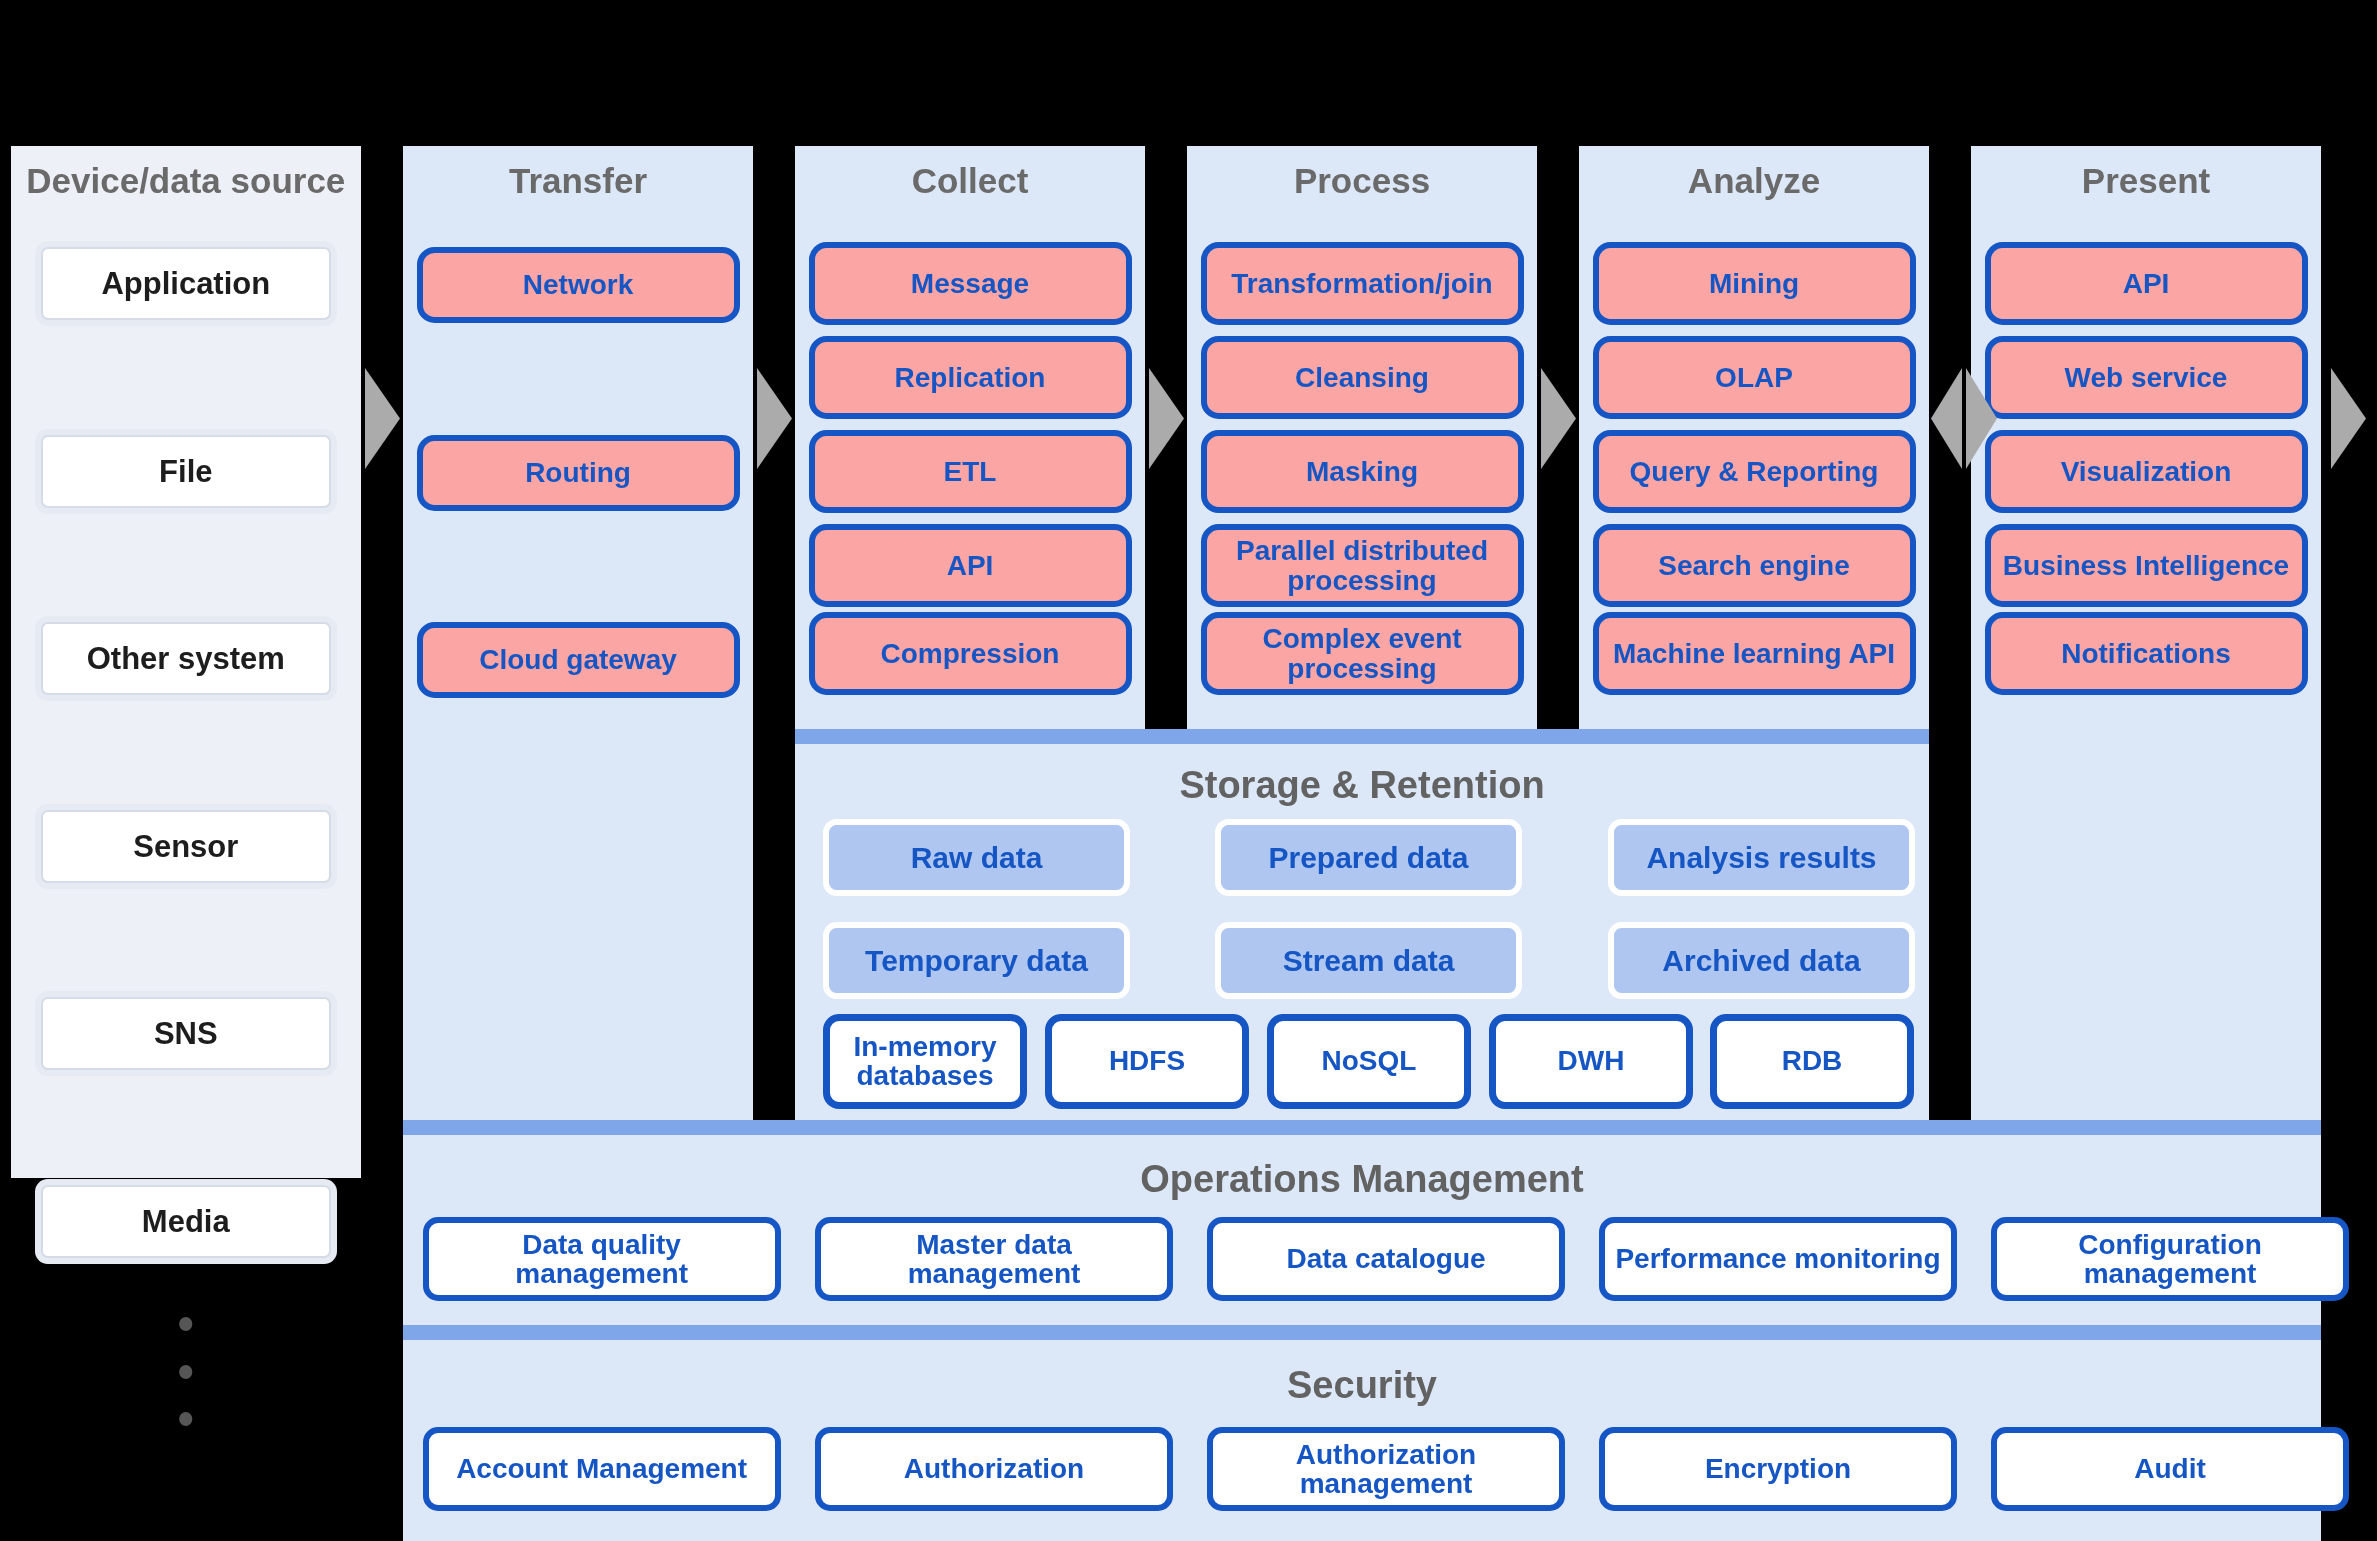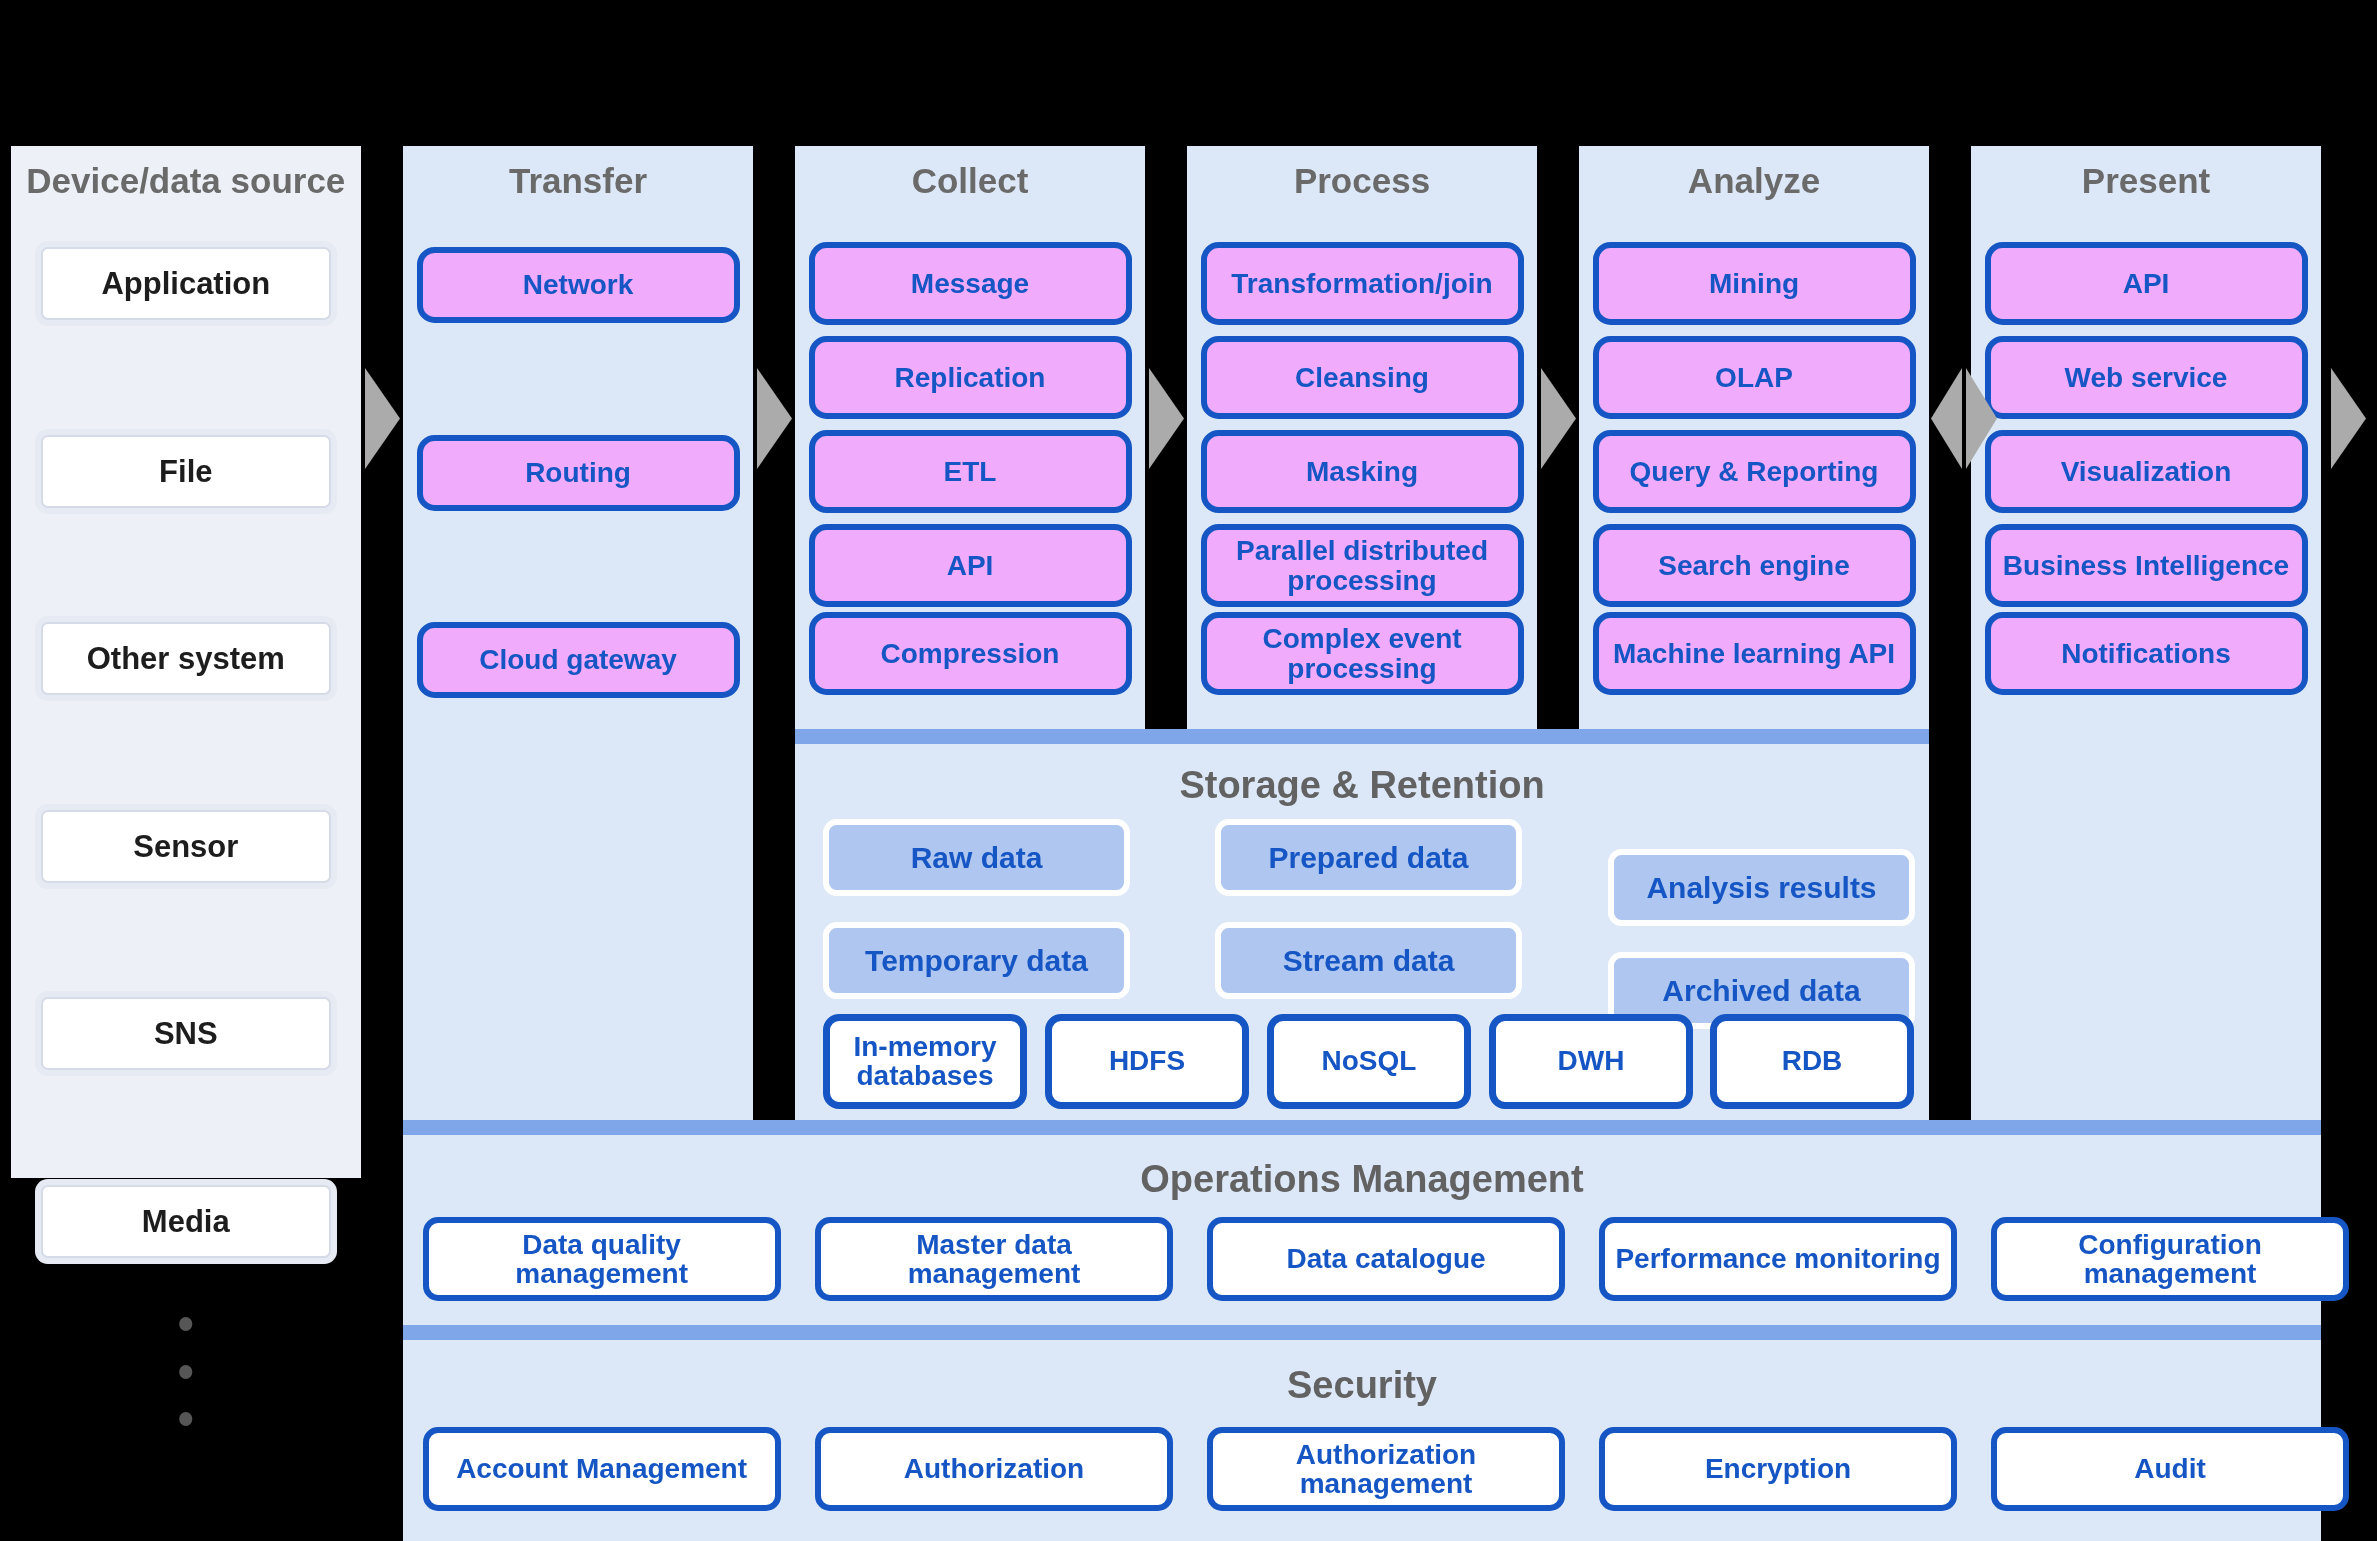--- a/index.html
+++ b/index.html
@@ -22,21 +22,21 @@
   #col-device{left:10.8px;height:1032px;background:#edf1f7;}
   #col-transfer{left:403px;height:974px;}
   #col-collect{left:795px;height:583px;}
   #col-process{left:1187px;height:583px;}
   #col-analyze{left:1579px;height:583px;}
   #col-present{left:1971px;height:974px;}
   .col-header{position:absolute;top:15px;left:0;right:0;text-align:center;
               font-size:35px;font-weight:700;color:#6a6a6a;}
 
   
-  .bluebox{position:absolute;left:13.5px;right:13.5px;height:83px;background:#f0abfc;
+  .bluebox{position:absolute;left:13.5px;right:13.5px;height:83px;background:#fca5a5;
            border:6.8px solid #1556c4;border-radius:17.6px;box-sizing:border-box;
            display:flex;align-items:center;justify-content:center;text-align:center;
            color:#1556c4;font-weight:700;font-size:28px;line-height:1.05;padding:0 5.4px;}
   .rr0{top:96px;} .rr1{top:190px;} .rr2{top:284px;} .rr3{top:378px;} .rr4{top:466px;}
   .tr0{top:101px;height:76px;} .tr1{top:289px;height:76px;} .tr2{top:476px;height:76px;}
 
   
   .devbox{position:absolute;left:30px;right:30px;height:73px;background:#fff;
           border:2px solid #d5dce8;border-radius:6.8px;box-shadow:0 0 0 6px #e6eaf2;
           box-sizing:border-box;display:flex;align-items:center;justify-content:center;
@@ -55,21 +55,21 @@
               color:#626262;font-size:38px;}
   #band-storage .band-title{top:20px;}
   #band-ops .band-title{top:23px;}
   #band-sec .band-title{top:24px;}
 
   
   .chip{position:absolute;width:307px;height:77px;background:#aec6f0;border:6.8px solid #ffffff;
         border-radius:13.5px;box-sizing:border-box;display:flex;align-items:center;justify-content:center;
         color:#1556c4;font-weight:700;font-size:30px;}
   .chiprow1{top:75px;} .chiprow2{top:178px;}
-  .chipc0{left:28px;} .chipc1{left:420px;} .chipc2{left:813px;margin-top:30px;}
+  .chipc0{left:28px;} .chipc1{left:420px;} .chipc2{left:813px;}
 
   
   .tech{position:absolute;top:270px;width:204px;height:95px;background:#fff;
         border:7.4px solid #1556c4;border-radius:16px;box-sizing:border-box;
         display:flex;align-items:center;justify-content:center;text-align:center;
         color:#1556c4;font-weight:700;font-size:28px;line-height:1.03;padding:0 4px;}
   .tech0{left:28px;} .tech1{left:250px;} .tech2{left:472px;} .tech3{left:694px;} .tech4{left:915px;}
 
   
   .bandbox{position:absolute;width:358px;height:84px;background:#fff;border:6.8px solid #1556c4;

